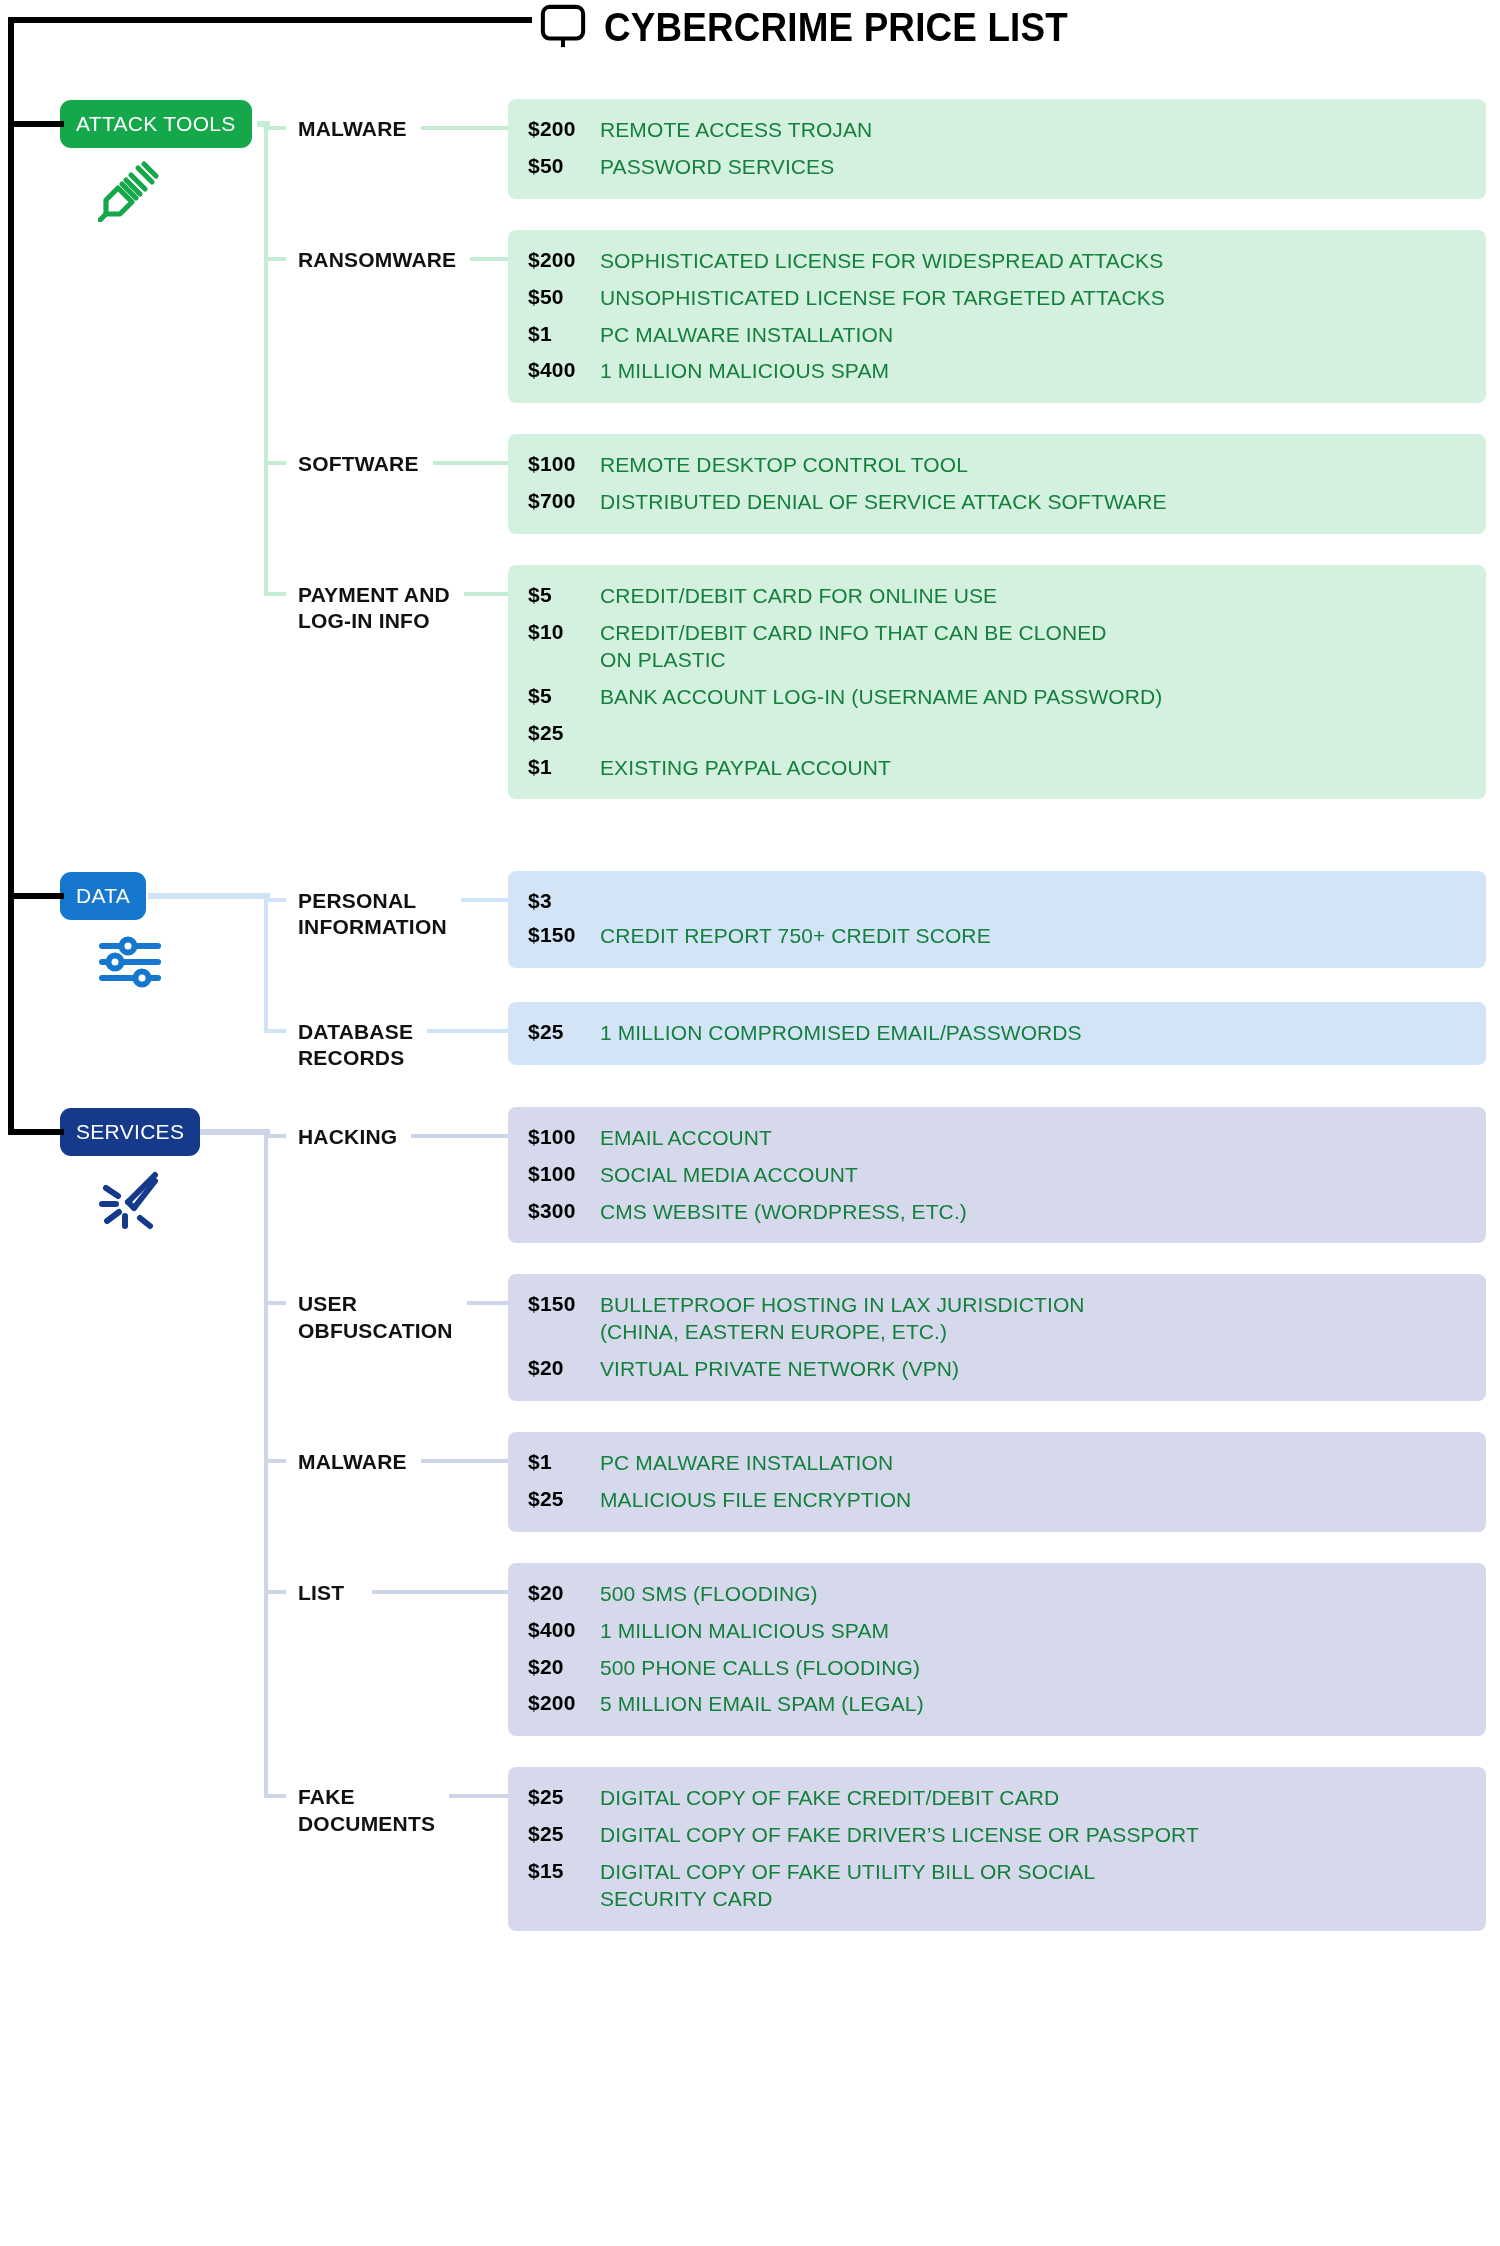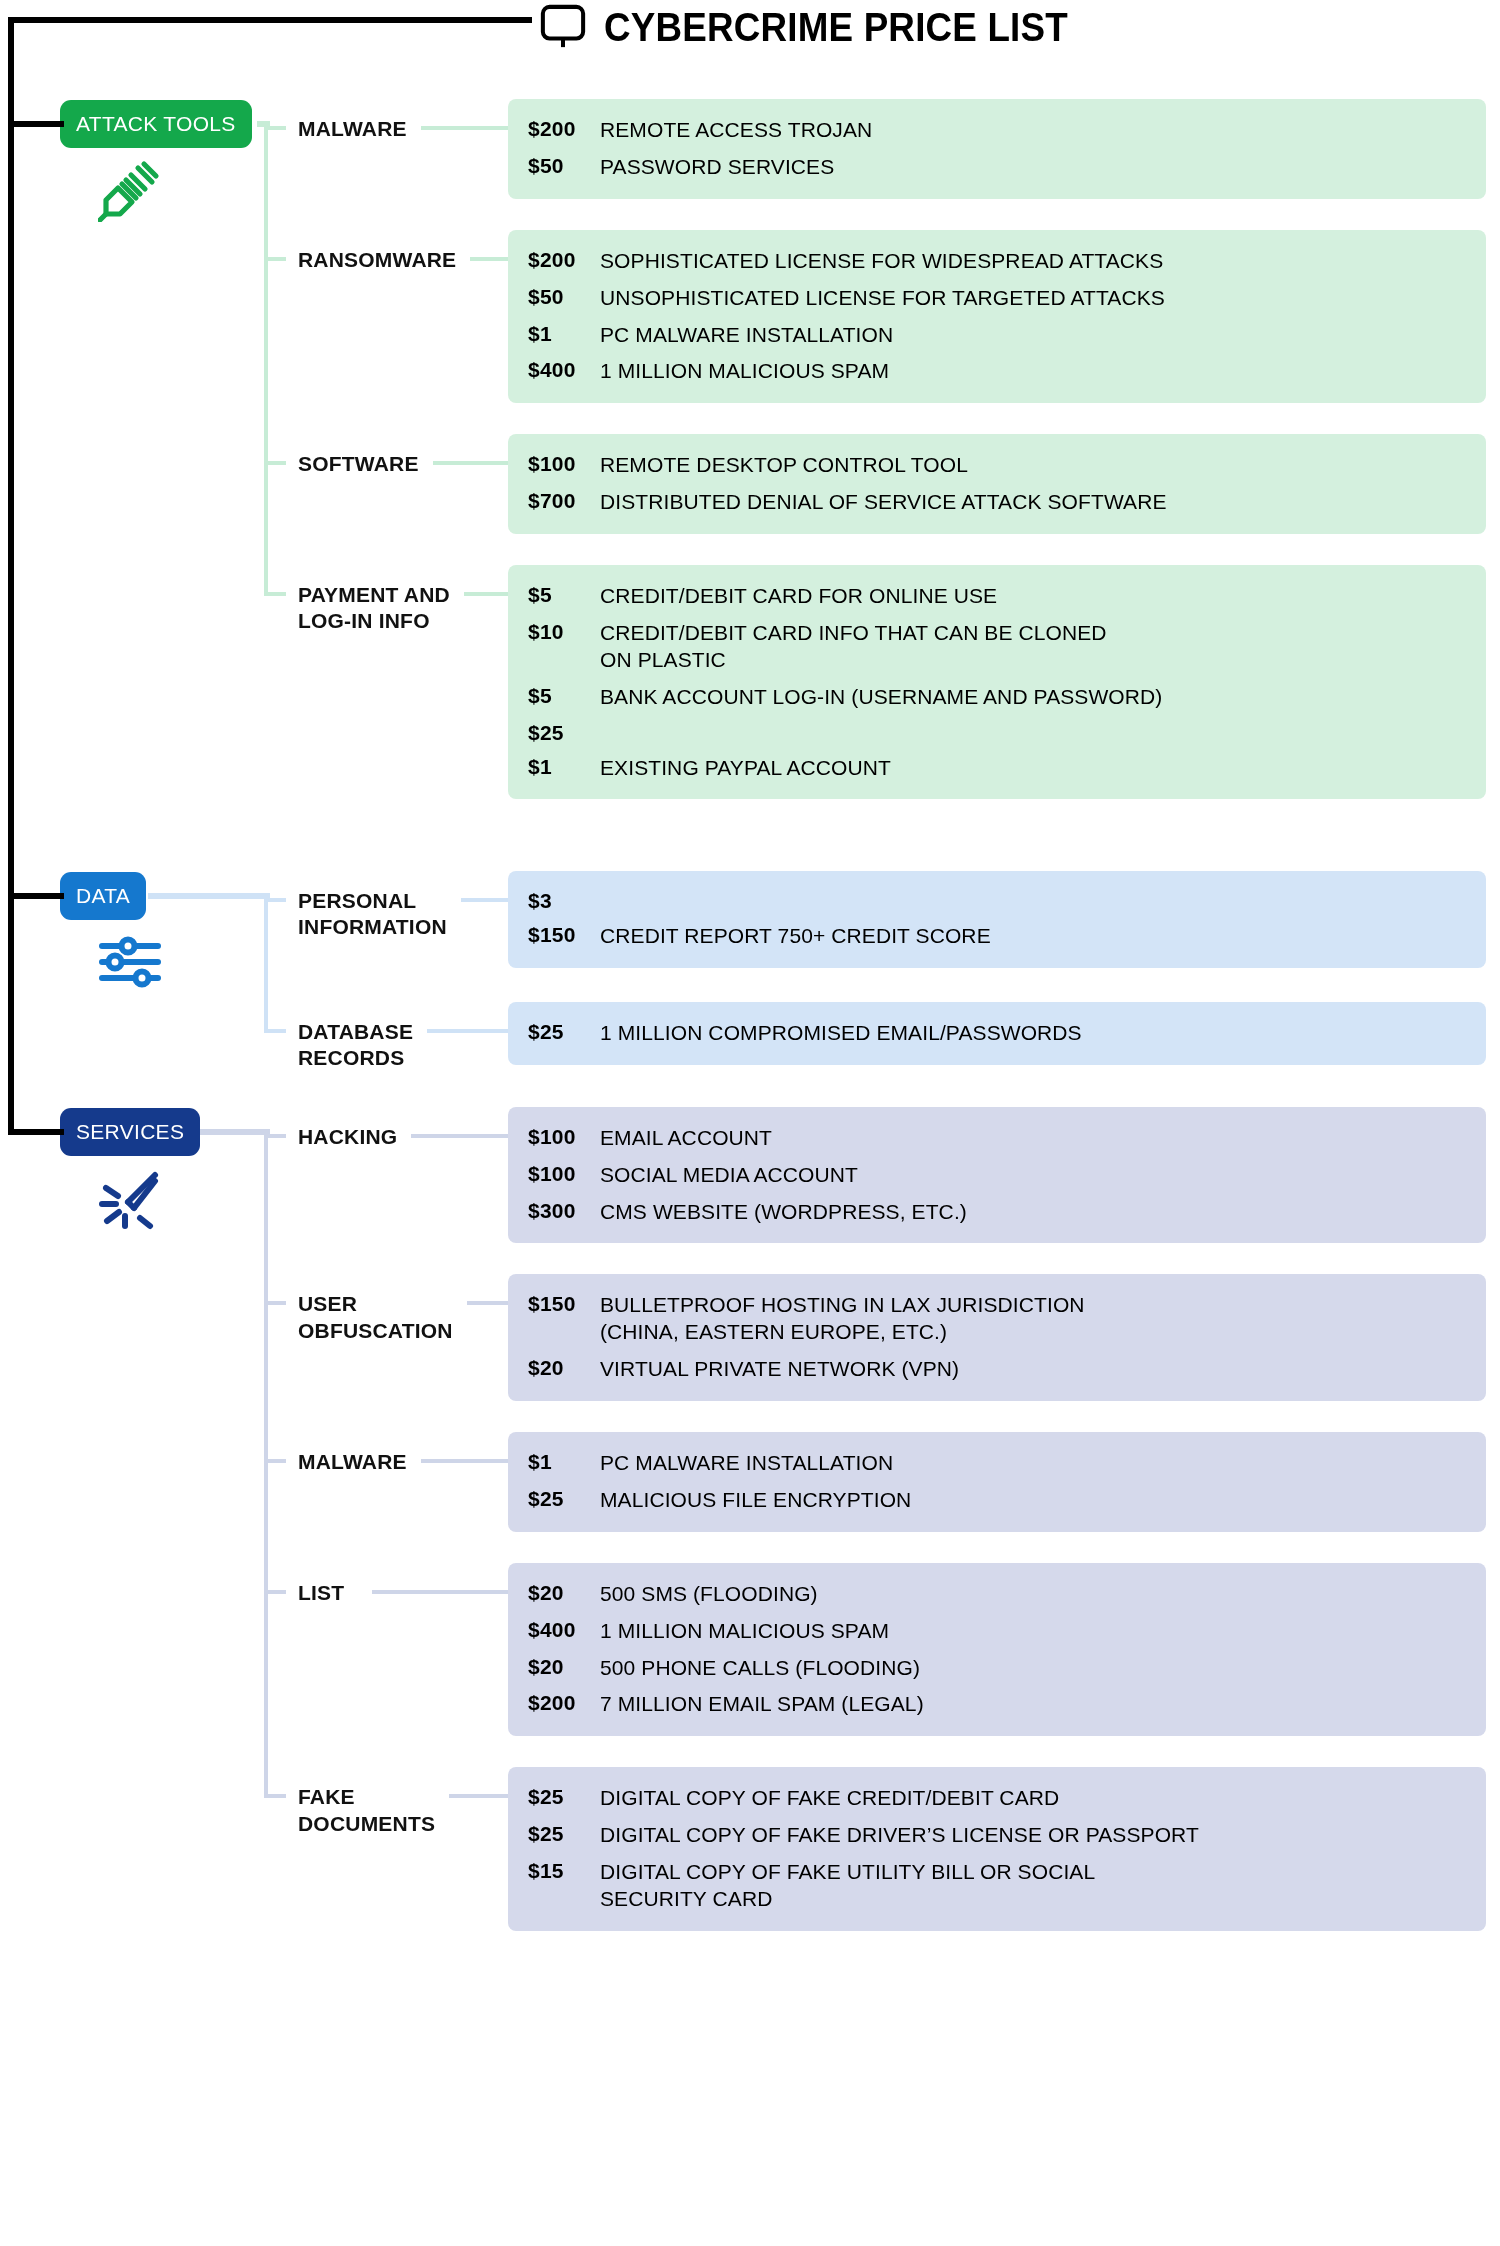--- a/index.html
+++ b/index.html
@@ -83,21 +83,21 @@
   .price {
     flex: 0 0 72px;
     font-size: 21px;
     font-weight: 700;
     color: #000;
     letter-spacing: 0.2px;
   }
   .desc {
     font-size: 21px;
     font-weight: 400;
-    color: #000000;
+    color: #15803d;
     line-height: 1.28;
     letter-spacing: 0.1px;
     white-space: pre-line;
   }
 </style>
 </head>
 <body>
 
 <div id="root">
 
@@ -309,21 +309,21 @@
         <div class="prow">
           <div class="price">$400</div>
           <div class="desc">1 MILLION MALICIOUS SPAM</div>
         </div>
         <div class="prow">
           <div class="price">$20</div>
           <div class="desc">500 PHONE CALLS (FLOODING)</div>
         </div>
         <div class="prow">
           <div class="price">$200</div>
-          <div class="desc">7 MILLION EMAIL SPAM (LEGAL)</div>
+          <div class="desc">5 MILLION EMAIL SPAM (LEGAL)</div>
         </div>
       </div>
       <div class="subcat" style="left: 298px; top: 1579.75px;">LIST</div>
       <div class="conn" style="left: 264px; top: 1589.75px; width: 22px; height: 4px; background: rgb(206, 213, 232);"></div>
       <div class="conn" style="left: 371.922px; top: 1589.75px; width: 136.078px; height: 4px; background: rgb(206, 213, 232);"></div>
       <div class="panel" style="top: 1767.25px; background: rgb(213, 217, 235);">
         <div class="prow">
           <div class="price">$25</div>
           <div class="desc">DIGITAL COPY OF FAKE CREDIT/DEBIT CARD</div>
         </div>

